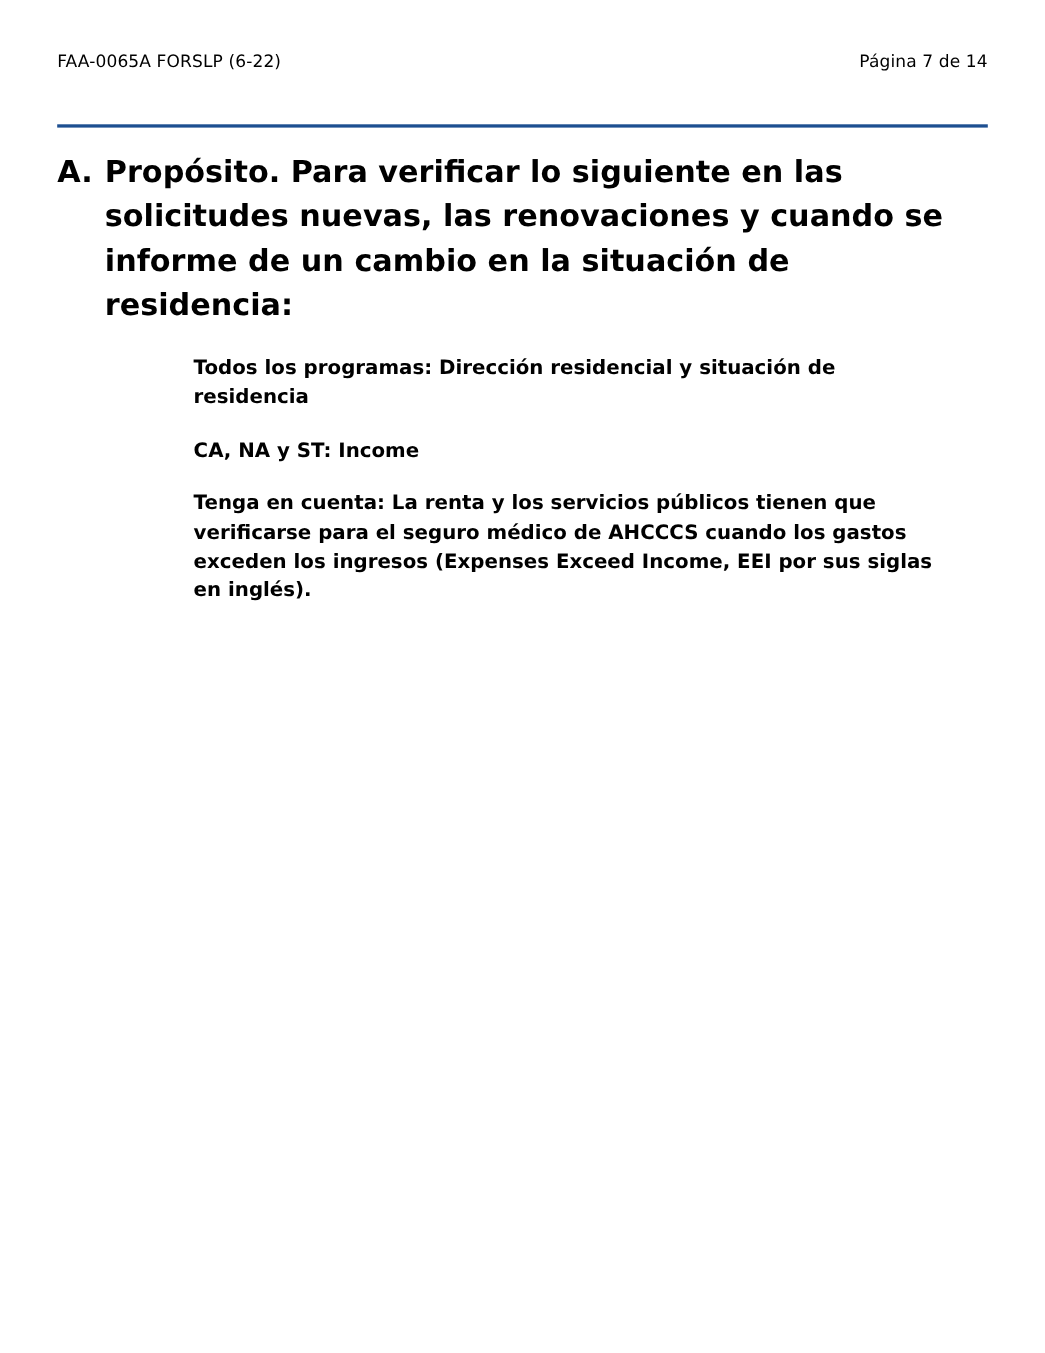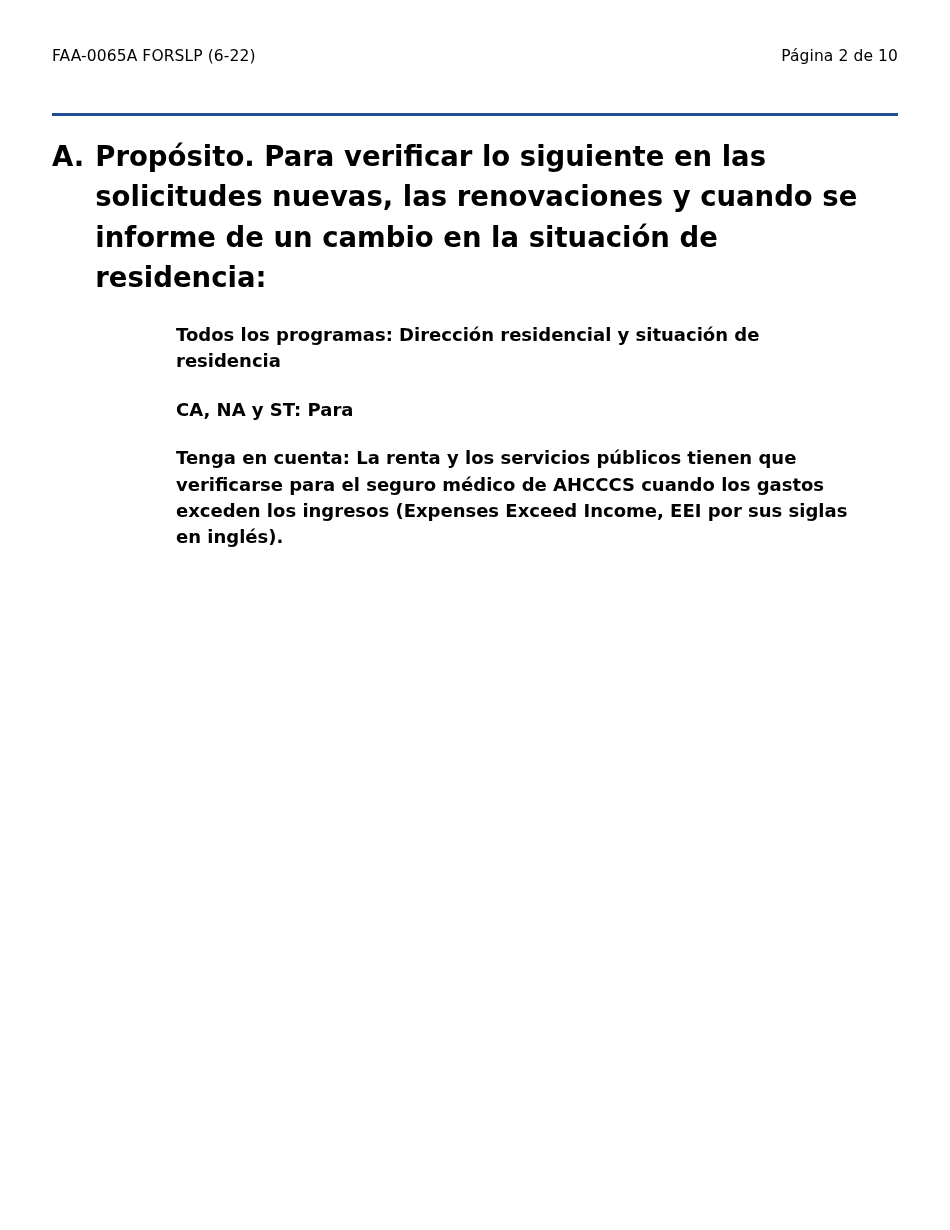--- a/index.html
+++ b/index.html
@@ -91,32 +91,32 @@
     margin-bottom: 0;
   }
 </style>
 </head>
 <body>
 
 <div class="page">
 
   <div class="header-row">
     <div class="header-left">FAA-0065A FORSLP (6-22)</div>
-    <div class="header-right">Página 2 de 10</div>
+    <div class="header-right">Página 7 de 14</div>
   </div>
 
   <div class="divider"></div>
 
   <div class="title-block">
   </div>
 
   <div class="section">
     <div class="section-letter">A.</div>
     <div class="section-text">Propósito. Para verificar lo siguiente en las solicitudes nuevas, las renovaciones y cuando se informe de un cambio en la situación de residencia:</div>
   </div>
 
   <div class="indent-list">
     <div class="indent-item">Todos los programas: Dirección residencial y situación de residencia</div>
-    <div class="indent-item">CA, NA y ST: Para</div>
+    <div class="indent-item">CA, NA y ST: Income</div>
     <div class="indent-item">Tenga en cuenta: La renta y los servicios públicos tienen que verificarse para el seguro médico de AHCCCS cuando los gastos exceden los ingresos (Expenses Exceed Income, EEI por sus siglas en inglés).</div>
   </div>
 
 </div>
 
 </body></html>

